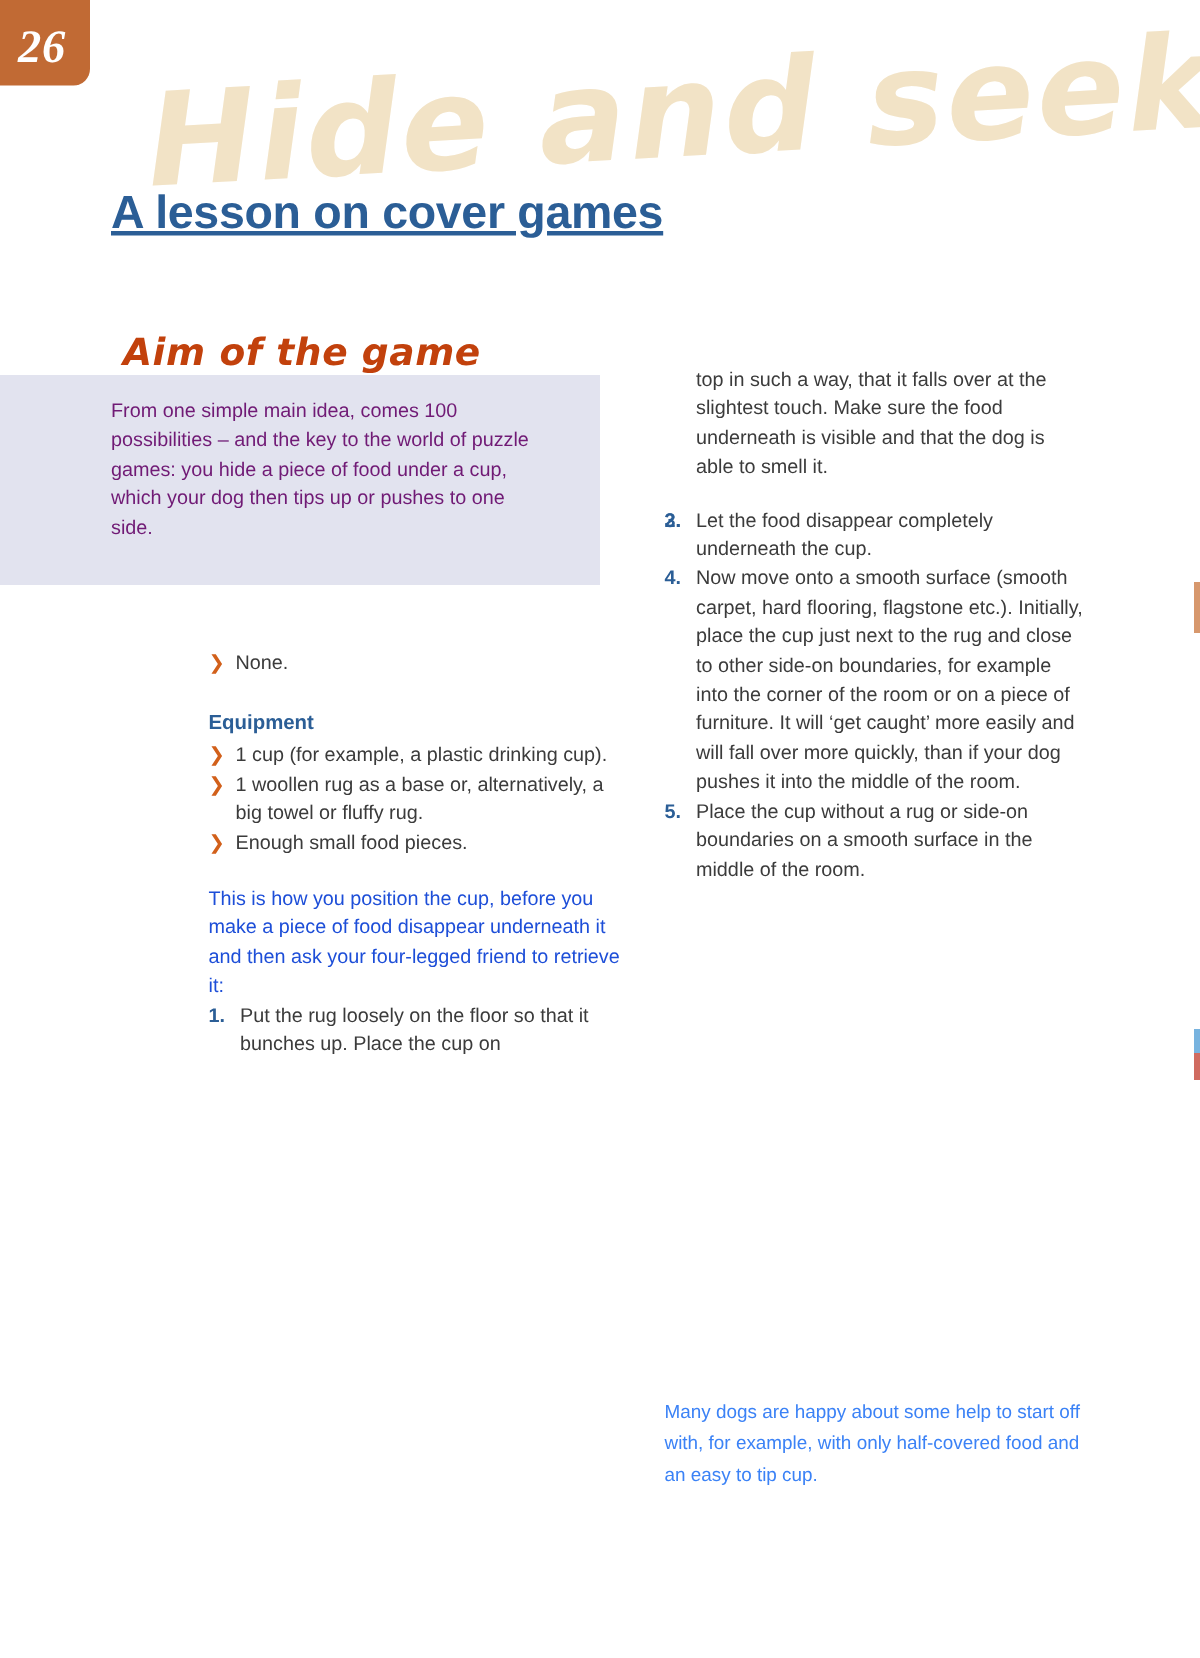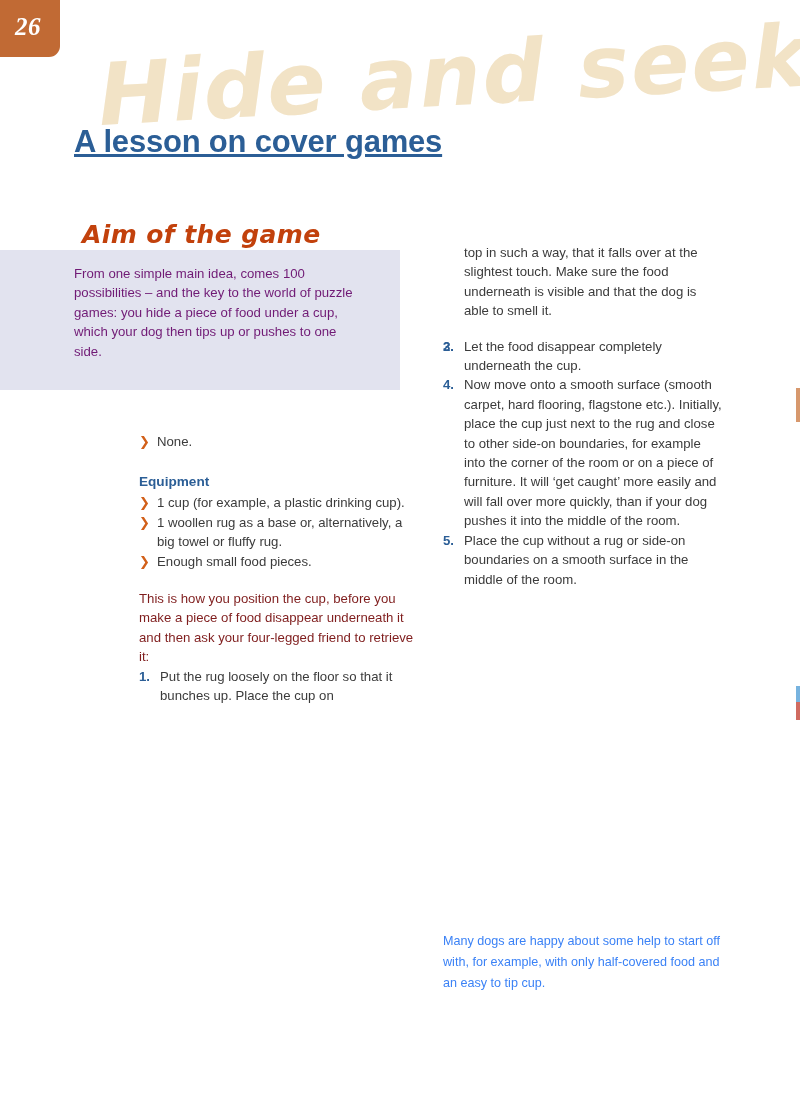--- a/index.html
+++ b/index.html
@@ -35,21 +35,21 @@
   .page-number-tab .num {
     position: absolute;
     left: 0;
     right: 4px;
     top: 13px;
     text-align: center;
     color: #ffffff;
     font-family: "Liberation Serif", "DejaVu Serif", serif;
     font-style: italic;
     font-weight: 700;
-    font-size: 25px;
+    font-size: 31px;
     letter-spacing: 0.5px;
   }
 
   
   .header {
     position: absolute;
     left: 0;
     top: 0;
     width: 800px;
     height: 200px;
@@ -165,21 +165,21 @@
     color: #d2601a;
     font-weight: 700;
     font-size: 13px;
     line-height: 19.4px;
   }
 
   p.body-text {
     margin: 0;
     font-size: 13.2px;
     line-height: 19.4px;
-    color: #7f1d1d;
+    color: #1d4ed8;
   }
 
   ol.step-list {
     list-style: none;
     margin: 0;
     padding: 0;
     counter-reset: stepnum;
   }
   ol.step-list li {
     position: relative;

